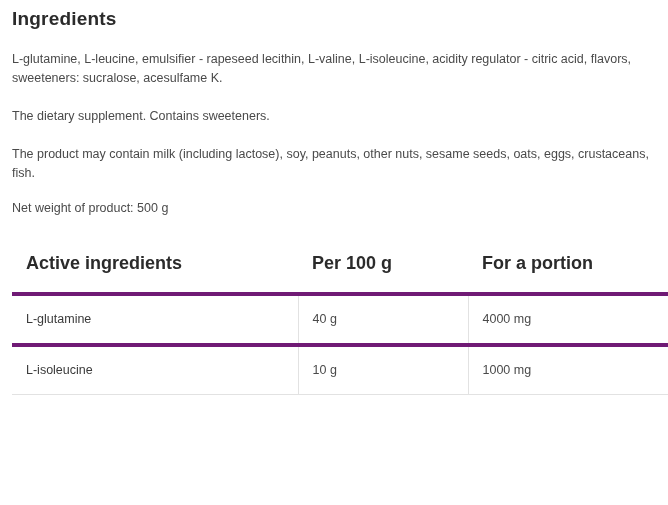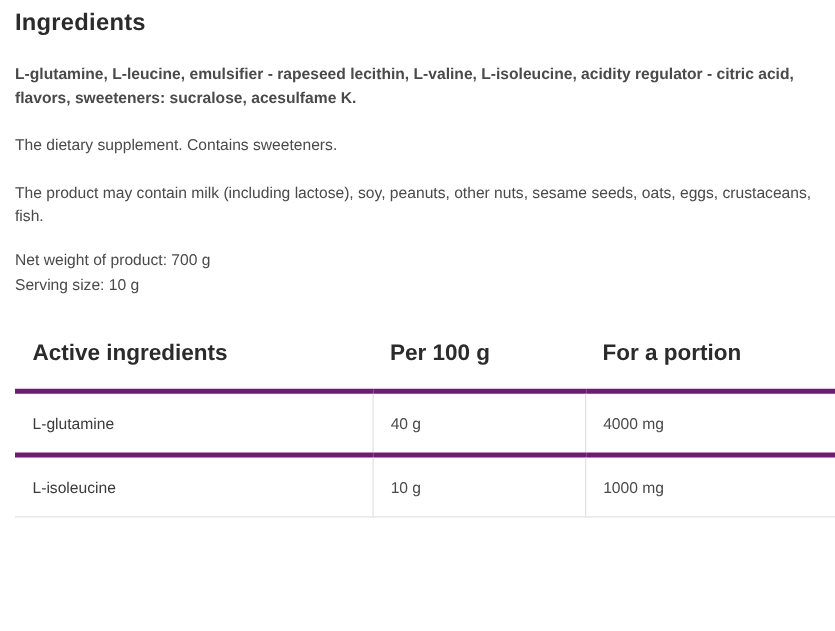--- a/index.html
+++ b/index.html
@@ -35,21 +35,20 @@
   }
   .body-text {
     font-size: 12.5px;
     line-height: 19px;
     color: #4a4a4a;
     margin: 0;
   }
   #ingredients-list {
     margin-top: 20px;
     max-width: 652px;
-    font-weight: bold;
   }
   #supplement-note {
     margin-top: 19px;
   }
   #allergen-note {
     margin-top: 19px;
   }
   #nutrition-title {
     margin-top: 24px;
   }
@@ -110,22 +109,21 @@
   <h2 class="section-title" id="ingredients-title">Ingredients</h2>
 
   <p class="body-text" id="ingredients-list">L-glutamine, L-leucine, emulsifier - rapeseed lecithin, L-valine, L-isoleucine, acidity regulator - citric acid, flavors, sweeteners: sucralose, acesulfame K.</p>
 
   <p class="body-text" id="supplement-note">The dietary supplement. Contains sweeteners.</p>
 
   <p class="body-text" id="allergen-note">The product may contain milk (including lactose), soy, peanuts, other nuts, sesame seeds, oats, eggs, crustaceans, fish.</p>
 
 
   <div class="meta-block">
-    <div class="meta-line">Net weight of product: 700 g</div>
-    <div class="meta-line">Serving size: 10 g</div>
+    <div class="meta-line">Net weight of product: 500 g</div>
   </div>
 
   <table class="nutrition-table">
     <colgroup>
       <col class="c1">
         <col class="c2">
         <col class="c3">
     </colgroup>
     <thead>
       <tr>

